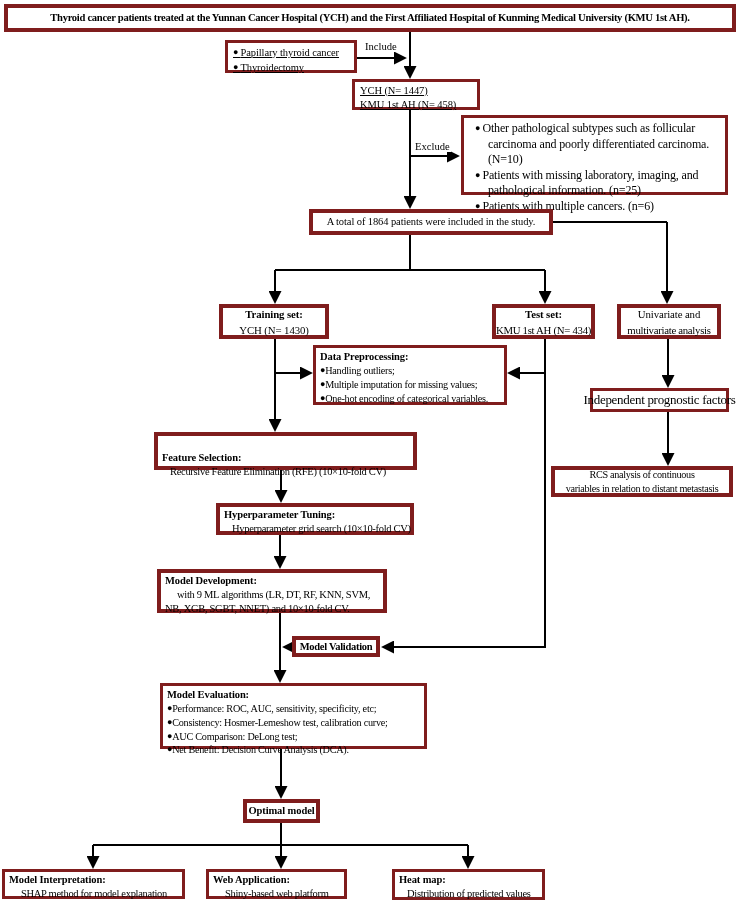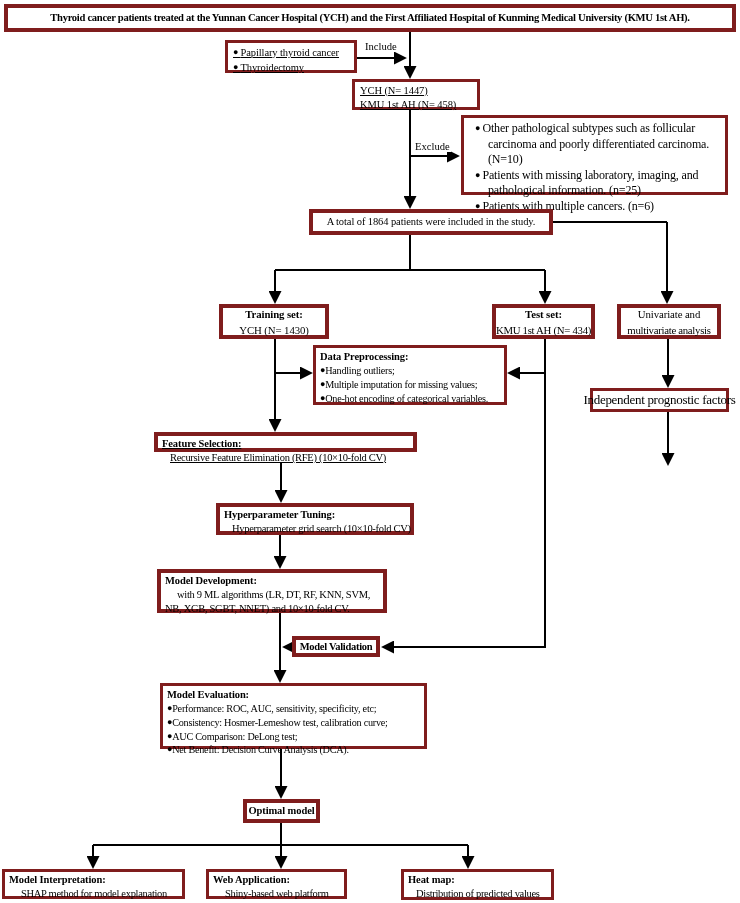--- a/index.html
+++ b/index.html
@@ -115,22 +115,26 @@
     <span class="ln bold">Data Preprocessing:</span>
     <span class="ln sm blt-ns">Handling outliers;</span>
     <span class="ln sm blt-ns">Multiple imputation for missing values;</span>
     <span class="ln sm blt-ns">One-hot encoding of categorical variables.</span>
   </div>
 
   <div class="box thick ctr" style="left:590px;top:388px;width:139px;height:24px;">
     <span class="ln tight" style="font-size:13px;">Independent prognostic factors</span>
   </div>
 
+  <div class="box ctr" style="left:551px;top:466px;width:182px;height:31px;">
+    <span class="ln tight" style="font-size:10.2px;line-height:13.5px;">RCS analysis of continuous</span>
+    <span class="ln tight" style="font-size:10.2px;line-height:13.5px;">variables in relation to distant metastasis</span>
+  </div>
 
-  <div class="box titlebox" style="left:154px;top:432px;width:263px;height:20px;padding:1px 4px;text-decoration:underline;">
+  <div class="box titlebox" style="left:154px;top:432px;width:263px;height:20px;padding:15px 4px;">
     <span class="ln bold">Feature Selection:</span>
     <span class="ln ind8 tight">Recursive Feature Elimination (RFE) (10×10-fold CV)</span>
   </div>
 
   <div class="box titlebox" style="left:168px;top:503px;width:198px;height:32px;padding:1px 4px;margin-left:48px;">
     <span class="ln bold">Hyperparameter Tuning:</span>
     <span class="ln ind8 tight">Hyperparameter grid search (10×10-fold CV)</span>
   </div>
 
   <div class="box titlebox" style="left:157px;top:569px;width:230px;height:44px;padding:1px 4px;">
@@ -158,18 +162,18 @@
   <div class="box thick titlebox" style="left:2px;top:869px;width:183px;height:30px;padding:1px 4px;">
     <span class="ln bold">Model Interpretation:</span>
     <span class="ln ind tight">SHAP method for model explanation</span>
   </div>
 
   <div class="box thick titlebox" style="left:206px;top:869px;width:141px;height:30px;padding:1px 4px;">
     <span class="ln bold">Web Application:</span>
     <span class="ln ind tight">Shiny-based web platform</span>
   </div>
 
-  <div class="box thick titlebox" style="left:401px;top:869px;width:153px;height:31px;padding:1px 4px;">
+  <div class="box thick titlebox" style="left:392px;top:869px;width:153px;height:31px;padding:1px 4px;">
     <span class="ln bold">Heat map:</span>
     <span class="ln ind8 tight">Distribution of predicted values</span>
   </div>
 
 </div>
 
 </body></html>

